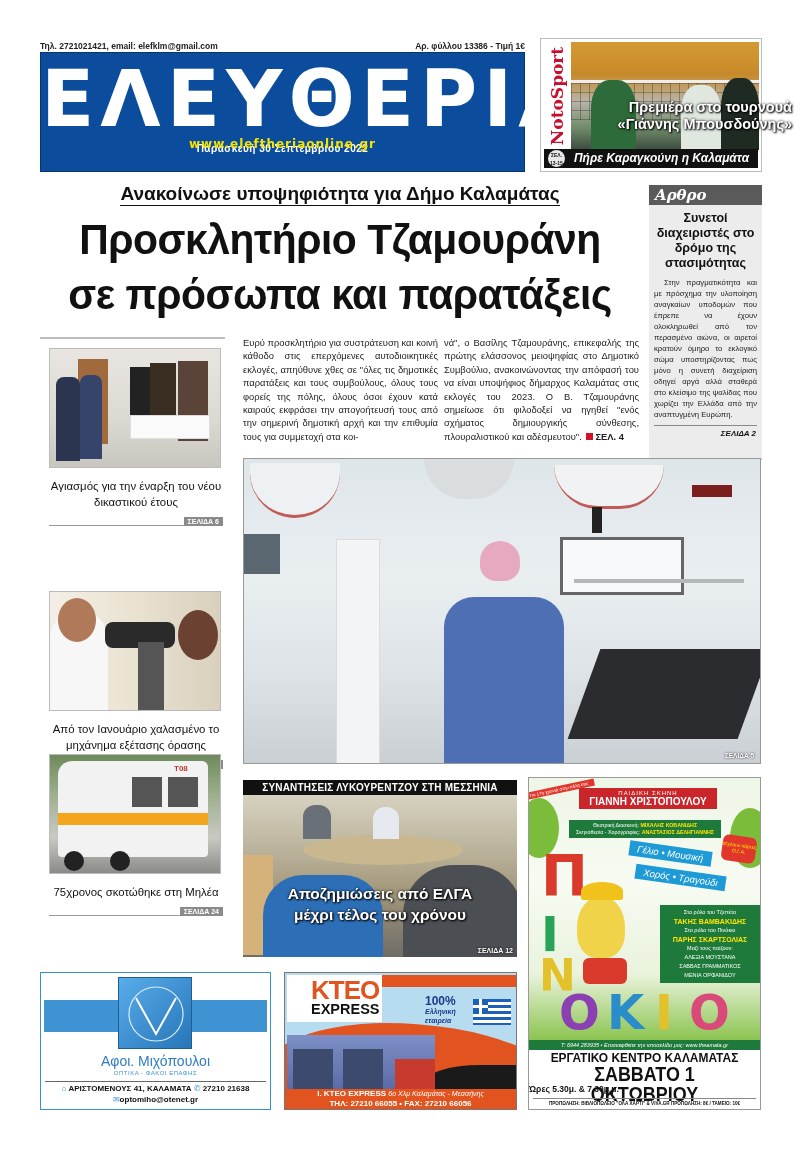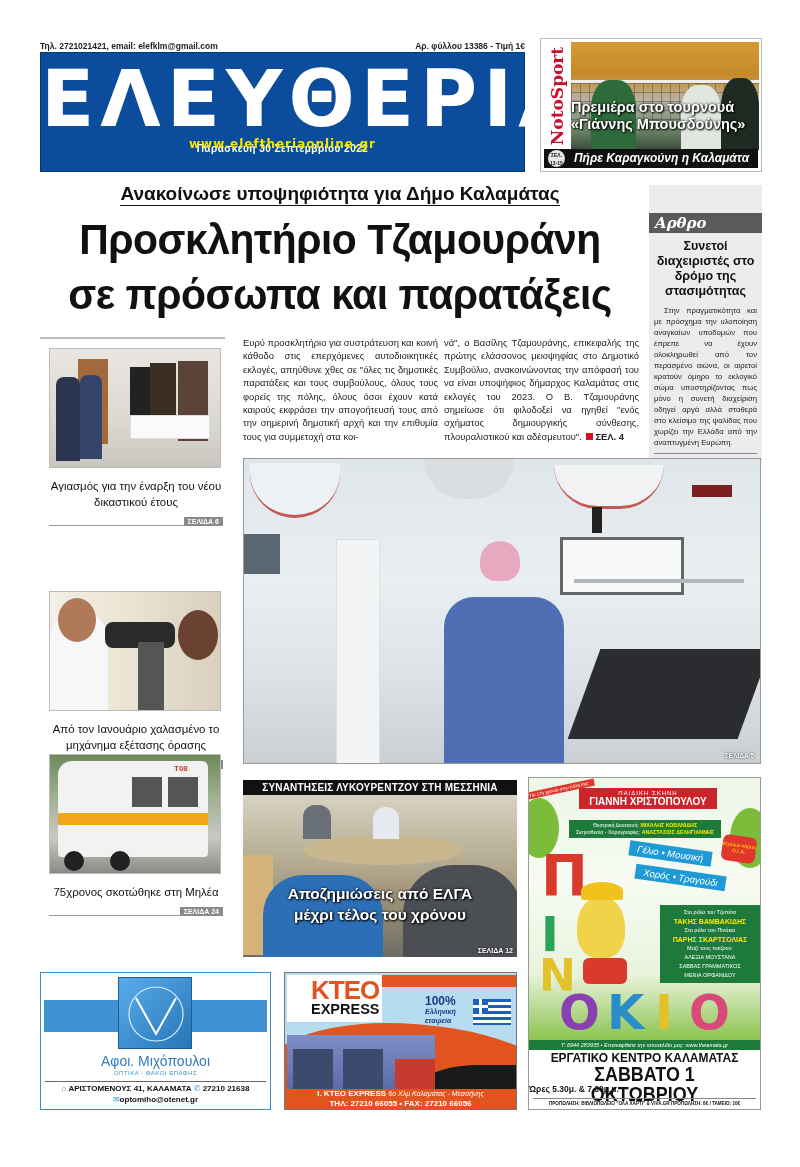--- a/index.html
+++ b/index.html
@@ -13,32 +13,32 @@
   .date { position: absolute; left: 0; right: 0; top: 90px; text-align: center; color: #fff; font-size: 10px; font-weight: bold; letter-spacing: 0.5px; }
   .url { position: absolute; left: 0; right: 0; top: 84px; text-align: center; color: #f5e400; font-size: 12px; font-weight: bold; letter-spacing: 1px; font-family: "DejaVu Sans", sans-serif; }
 
   
   .sport { left: 540px; top: 38px; width: 222px; height: 134px; border: 1px solid #bbb; background: #fff; }
   .sport-side { position: absolute; left: 3px; top: 3px; width: 24px; height: 110px; background: #fff; }
   .sport-side span { position: absolute; left: -42px; top: 44px; transform: rotate(-90deg); font-family: "DejaVu Serif", serif; font-weight: bold; font-size: 17px; color: #c8102e; white-space: nowrap; width: 110px; text-align: center; }
   .sport-img { position: absolute; left: 30px; top: 3px; width: 188px; height: 108px; background: linear-gradient(180deg, #d39a34 0%, #c78a2a 30%, #b9b4a8 55%, #6f8a6a 80%, #3b4a3e 100%); overflow: hidden; }
   .net { position: absolute; left: 0; right: 0; top: 38px; height: 40px; background-image: repeating-linear-gradient(90deg, rgba(40,40,40,.35) 0 1px, transparent 1px 9px), repeating-linear-gradient(0deg, rgba(40,40,40,.35) 0 1px, transparent 1px 9px); border-top: 3px solid #eee; }
   .player { position: absolute; bottom: 0; border-radius: 40% 40% 0 0; }
-  .sport-title { position: absolute; left: 30px; width: 221px; top: 60px; text-align: left; color: #fff; font-size: 14.5px; font-weight: bold; line-height: 17px; text-shadow: 0 0 3px #000, 1px 1px 2px #000; }
+  .sport-title { position: absolute; left: 30px; width: 221px; top: 60px; text-align: right; color: #fff; font-size: 14.5px; font-weight: bold; line-height: 17px; text-shadow: 0 0 3px #000, 1px 1px 2px #000; }
   .sport-bar { position: absolute; left: 3px; right: 3px; bottom: 3px; height: 19px; background: #111; color: #fff; font-size: 12px; font-style: italic; font-weight: bold; line-height: 19px; padding-left: 30px; }
   .sel-badge { position: absolute; left: 4px; top: 1px; width: 17px; height: 17px; border-radius: 50%; background: #e8e8e8; color: #111; font-size: 5px; font-style: normal; line-height: 8px; text-align: center; padding-top: 1px; }
 
   
   .kicker { left: 40px; width: 600px; top: 183px; text-align: center; font-size: 19px; font-weight: bold; }
   .kicker span { border-bottom: 1.5px solid #111; padding-bottom: 1px; }
   .main-title { left: 40px; width: 600px; top: 212px; text-align: center; font-family: "Liberation Sans", sans-serif; font-weight: bold; font-size: 43px; line-height: 55px; letter-spacing: -0.5px; transform: scaleX(0.95); }
 
   
   .arthro { left: 649px; top: 185px; width: 113px; height: 275px; background: #ececec; border-bottom: 1px solid #bbb; }
-  .arthro-head { background: #5a5a5a; color: #fff; font-family: "DejaVu Serif", serif; font-style: italic; font-weight: bold; font-size: 15px; padding: 1px 6px; height: 20px; margin-top: 28px; }
+  .arthro-head { background: #5a5a5a; color: #fff; font-family: "DejaVu Serif", serif; font-style: italic; font-weight: bold; font-size: 15px; padding: 1px 6px; height: 20px; }
   .arthro-title { text-align: center; font-weight: bold; font-size: 12.5px; line-height: 15px; margin: 6px 4px 6px; }
   .arthro-body { font-size: 7.7px; line-height: 11px; text-align: justify; padding: 0 5px; text-indent: 10px; color: #222; }
   .arthro-rule { margin: 5px 5px 3px; border-top: 1px solid #888; }
   .arthro-page { text-align: right; font-size: 8px; font-weight: bold; font-style: italic; padding-right: 6px; }
 
   
   .lead { top: 336px; width: 195px; font-size: 9.4px; line-height: 13.4px; text-align: justify; color: #222; }
   .red-sq { display: inline-block; width: 7px; height: 7px; background: #d0122a; margin: 0 2px; vertical-align: 0; }
 
   

